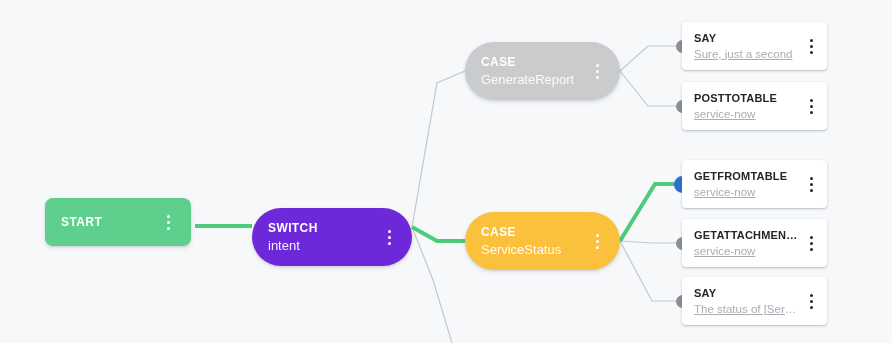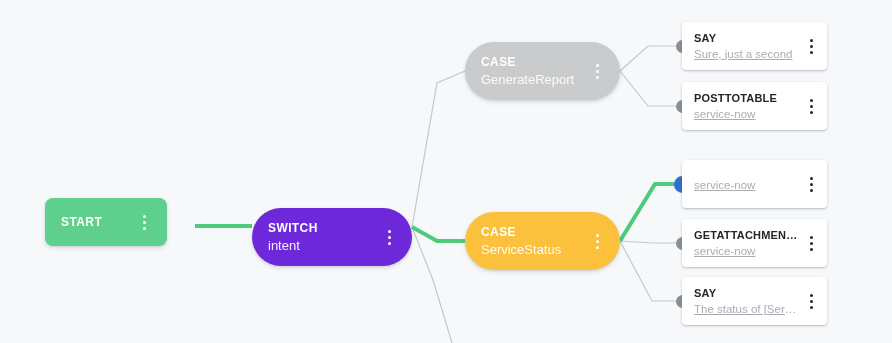--- a/index.html
+++ b/index.html
@@ -57,21 +57,21 @@
     font-weight: normal;
     color: rgba(255,255,255,0.93);
     line-height: 16px;
     margin-top: 2px;
     white-space: nowrap;
   }
 
   #node-start {
     left: 45px;
     top: 198px;
-    width: 122px;
+    width: 146px;
     height: 48px;
     background: #5fcf8d;
     border-radius: 8px;
   }
   #node-switch {
     left: 252px;
     top: 208px;
     width: 160px;
     height: 58px;
     background: #6d28d9;
@@ -278,20 +278,21 @@
     </div>
     <span class="kebab dark">
       <i></i>
         <i></i>
         <i></i>
     </span>
   </div>
 
   <div class="card" id="card-getfromtable">
     <div class="labels">
+      <span class="title">GETFROMTABLE</span>
       <span class="sub">service-now</span>
     </div>
     <span class="kebab dark">
       <i></i>
         <i></i>
         <i></i>
     </span>
   </div>
 
   <div class="card" id="card-getattachments">

